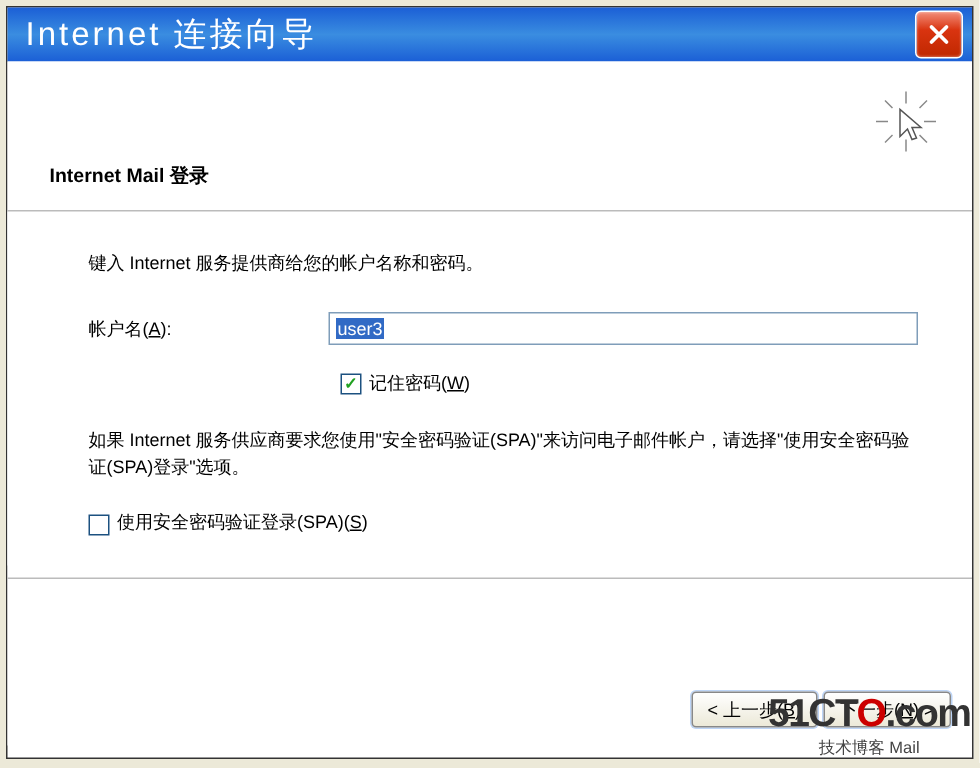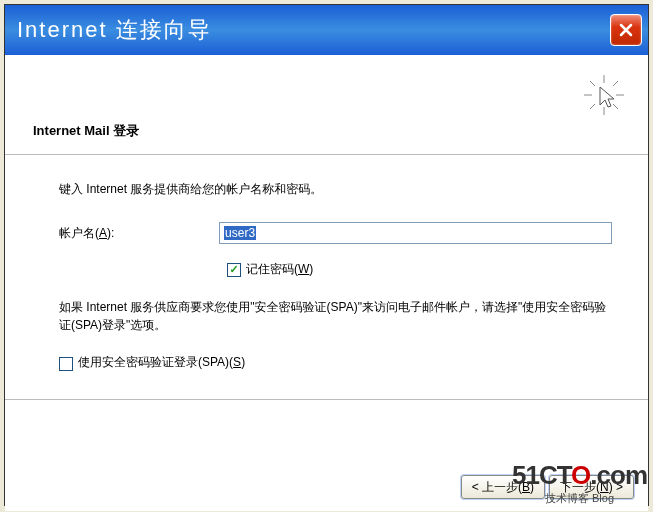--- a/index.html
+++ b/index.html
@@ -14,21 +14,21 @@
     }
     .outer-frame {
       border: 1px solid #333;
       width: 645px;
       height: 502px;
       margin: 4px;
       position: relative;
       background: #fff;
     }
     .titlebar {
-      height: 50px;
+      height: 36px;
       background: linear-gradient(to bottom, #1b5fd6 0%, #3a8de0 50%, #1b5fd6 100%);
       display: flex;
       align-items: center;
       justify-content: space-between;
       padding: 0 6px 0 12px;
     }
     .titlebar-text {
       color: #fff;
       font-size: 22px;
       font-family: Tahoma, "SimSun", sans-serif;
@@ -250,14 +250,14 @@
       <button class="wiz-btn">下一步(<span class="underline">N</span>) &gt;</button>
     </div>
 
   </div>
 </div>
 
 <div class="watermark">
   <div class="big">
     <span>51CT</span><span class="o">O</span><span>.com</span>
   </div>
-  <div class="small">技术博客   Blog</div>
+  <div class="small">技术博客   Mail</div>
 </div>
 
 </body></html>

